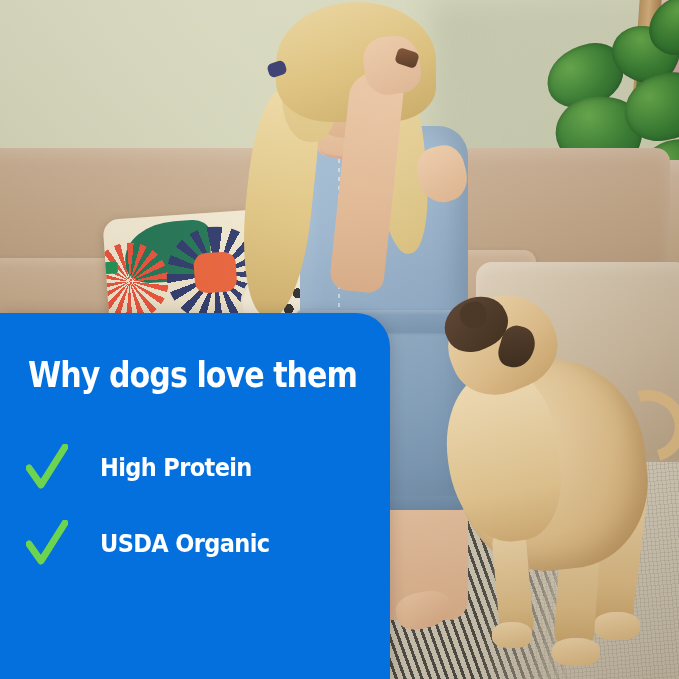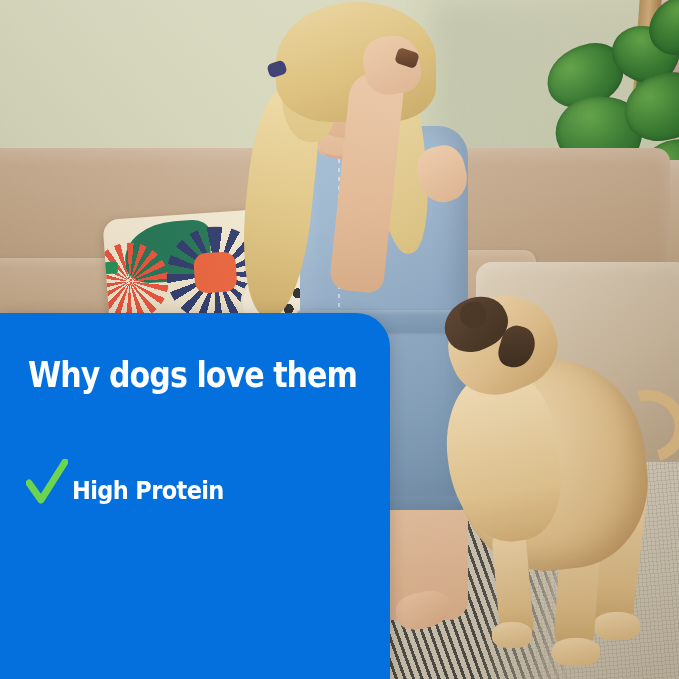--- a/index.html
+++ b/index.html
@@ -355,22 +355,23 @@
     letter-spacing:-1.1px;
     color:#ffffff;
     transform:scaleX(.86);
     transform-origin:left center;
     white-space:nowrap;
   }
   .benefits{
     position:absolute;left:26px;top:116px;width:350px;
   }
   .benefit{
-    display:flex;align-items:flex-end;
+    display:flex;align-items:center;
     height:76px;
+    gap:28px;
   }
   .check{
     width:46px;flex:0 0 46px;
     display:flex;align-items:center;justify-content:flex-start;
   }
   .check svg{display:block;}
   .benefit-label{
     font-family:"DejaVu Sans",sans-serif;
     font-weight:bold;
     font-size:25px;
@@ -487,18 +488,26 @@
 
       <div class="benefit">
         <span class="check">
           <svg width="42" height="46" viewBox="0 0 42 46" aria-hidden="true">
             <path d="M3 24 L15 41 L39 3" fill="none" stroke="#6DD44F" stroke-width="7" stroke-linecap="round" stroke-linejoin="round"></path>
           </svg>
         </span>
         <span class="benefit-label">High Protein</span>
       </div>
 
+      <div class="benefit">
+        <span class="check">
+          <svg width="42" height="46" viewBox="0 0 42 46" aria-hidden="true">
+            <path d="M3 24 L15 41 L39 3" fill="none" stroke="#6DD44F" stroke-width="7" stroke-linecap="round" stroke-linejoin="round"></path>
+          </svg>
+        </span>
+        <span class="benefit-label">USDA Organic</span>
+      </div>
 
 
     </div>
   </div>
 
 </div>
 
 </body></html>

